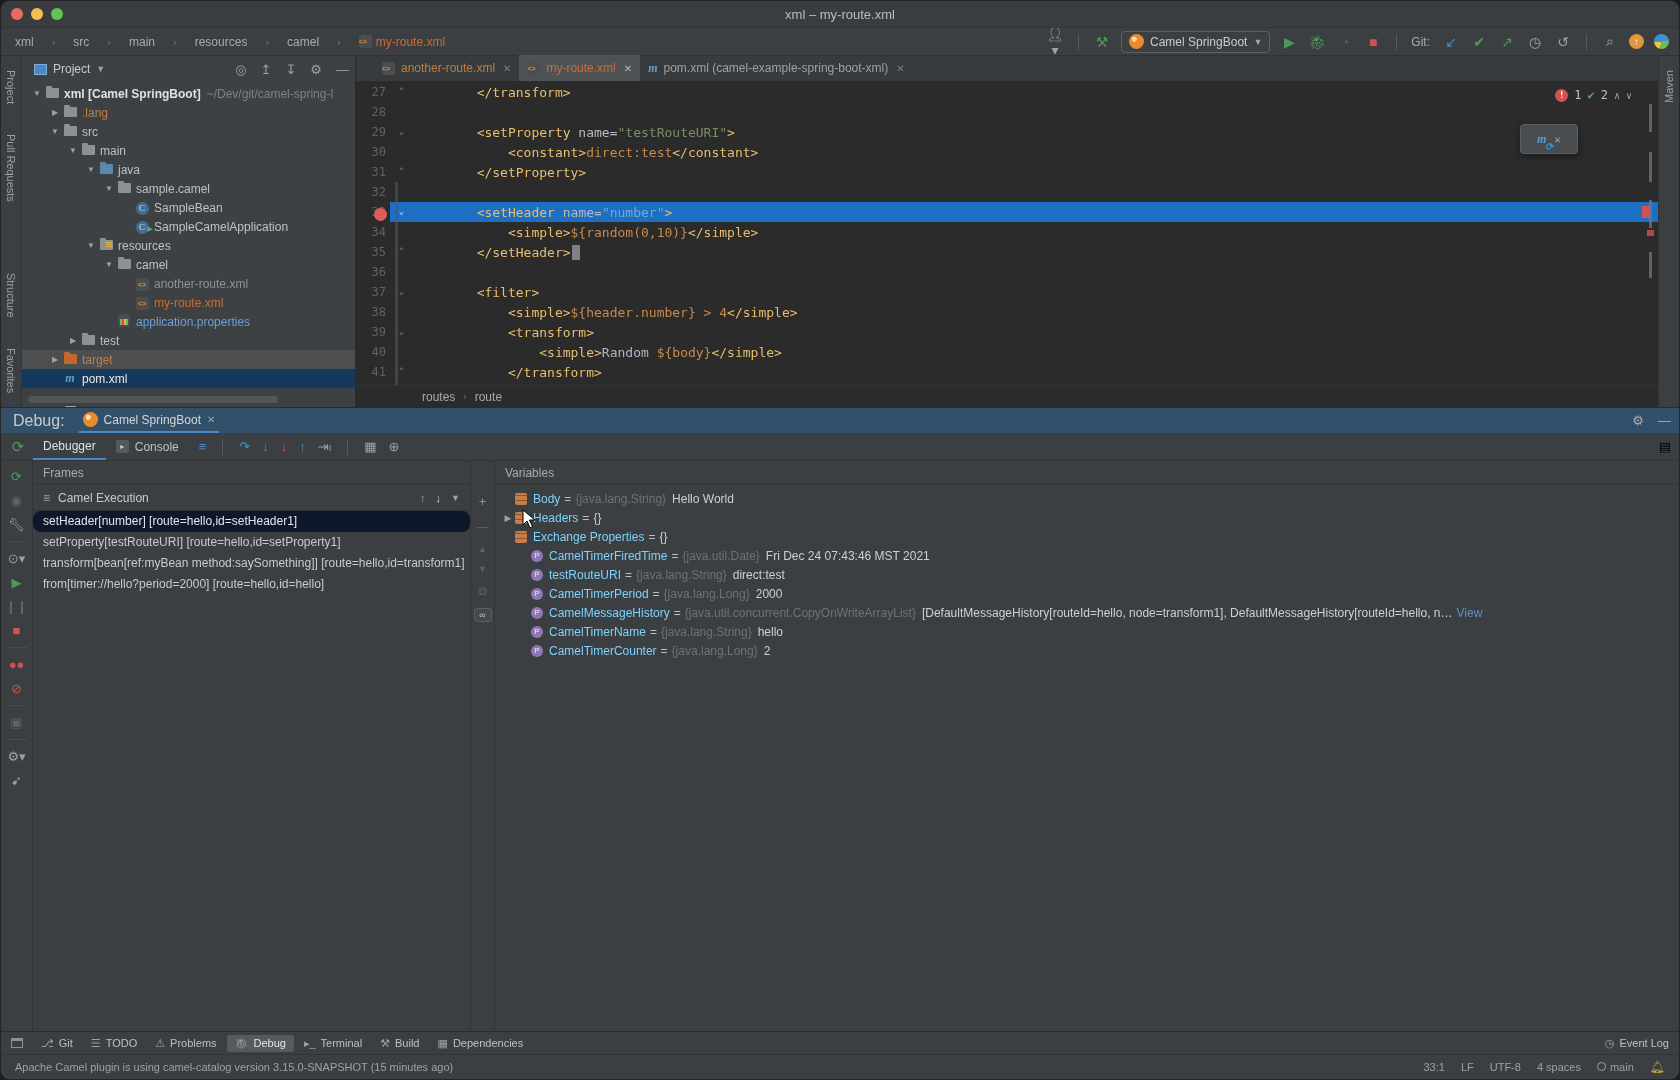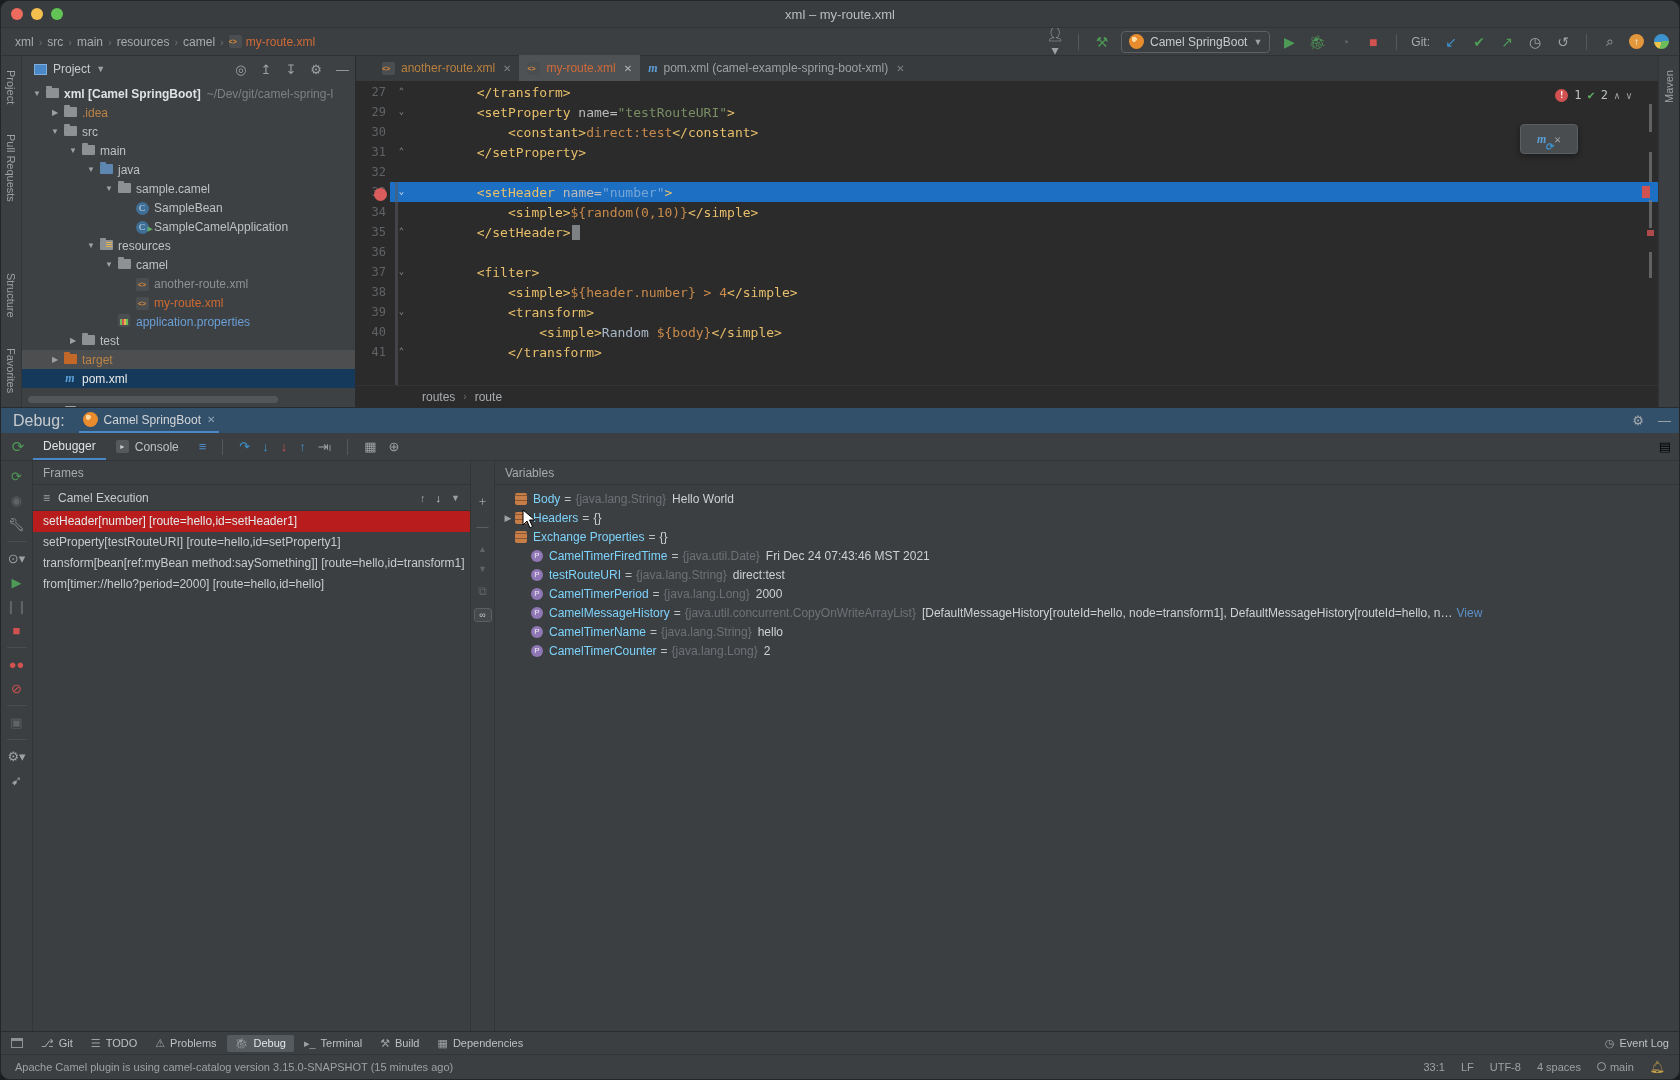--- a/index.html
+++ b/index.html
@@ -8,21 +8,21 @@
 
   
   .titlebar { height:27px; background:#3a3d3f; display:flex; align-items:center; position:relative; flex:0 0 auto; border-bottom:1px solid #323537;}
   .lights { display:flex; gap:8px; margin-left:10px; }
   .light { width:12px; height:12px; border-radius:50%; }
   .l-red{background:#ec6a5e}.l-yel{background:#f4bf4f}.l-grn{background:#61c454}
   .title { position:absolute; left:0; right:0; text-align:center; color:#b9bdc0; font-size:13px; pointer-events:none; }
 
   
   .topbar { height:27px; background:#3c3f41; display:flex; align-items:center; padding:0 10px 0 14px; flex:0 0 auto; }
-  .crumbs { display:flex; align-items:center; gap:1px; font-size:12px; color:#a7abae; }
+  .crumbs { display:flex; align-items:center; gap:14px; font-size:12px; color:#a7abae; }
   .crumbs .sep { color:#6e7275; margin:0 4px; font-size:11px;}
   .crumb-file { color:#d06a38; display:flex; align-items:center; gap:4px;}
   .spacer { flex:1; }
   .tb-icons { display:flex; align-items:center; gap:10px; }
   .tbi { font-size:14px; color:#9da1a4; width:18px; text-align:center; }
   .tbi.green{color:#4d9b57}.tbi.blue{color:#3d93ce}.tbi.red{color:#d25252}.tbi.dim{color:#5f6365}
   .runbox { display:flex; align-items:center; gap:6px; background:#3c3f41; border:1px solid #5e6164; border-radius:4px; height:22px; padding:0 7px; color:#c8cbce; font-size:12px; }
   .camel-ic { width:15px; height:15px; border-radius:50%; background:radial-gradient(circle at 35% 35%, #ffd9a0 0 18%, #e88c2e 19% 70%, #c96a1d 100%); position:relative;}
   .sep-v { width:1px; height:16px; background:#55595b; margin:0 4px;}
   .gitlbl { color:#a7abae; font-size:12px; margin-right:2px;}
@@ -121,21 +121,21 @@
   .dstrip { width:32px; border-right:1px solid #323537; display:flex; flex-direction:column; align-items:center; gap:9px; padding-top:8px; font-size:13px; color:#9da1a4; flex:0 0 auto;}
   .dstrip .grn{color:#4d9b57}.dstrip .red{color:#d25252}.dstrip .dim{color:#606365}
   .dstrip .dsep { width:20px; height:1px; background:#4a4d4f;}
   .frames { width:438px; display:flex; flex-direction:column; border-right:1px solid #323537; flex:0 0 auto; min-width:0;}
   .ph-title { height:24px; display:flex; align-items:center; padding:0 10px; color:#a7abae; font-size:12px; border-bottom:1px solid #323537; flex:0 0 auto;}
   .threadrow { height:26px; display:flex; align-items:center; gap:8px; padding:0 10px; color:#c8cbce; font-size:12px; border-bottom:1px solid #323537;}
   .threadrow .arrows { margin-left:auto; display:flex; gap:10px; color:#9da1a4; font-size:11px; align-items:center;}
   .threadrow .arrows .lit{ color:#d3d6d8; }
   .framelist { flex:1; font-size:12px; color:#c8cbce; }
   .frow { height:21px; line-height:21px; padding:0 10px; white-space:nowrap; overflow:hidden;}
-  .frow.sel { background:#b91c1c; color:#e4e7e9;}
+  .frow.sel { background:#0f172a; color:#e4e7e9;border-radius:8px;}
   .varstrip { width:24px; border-right:1px solid #323537; display:flex; flex-direction:column; align-items:center; gap:10px; padding-top:32px; color:#9da1a4; font-size:12px; flex:0 0 auto;}
   .varstrip .dim{color:#606365;}
   .watchbox { width:18px; height:14px; border:1px solid #5b5f61; border-radius:3px; background:#46494b; color:#c8cbce; font-size:9px; line-height:12px; text-align:center;}
   .vars { flex:1; display:flex; flex-direction:column; min-width:0;}
   .varlist { flex:1; font-size:12px; padding-top:4px; position:relative; overflow:hidden;}
   .vrow { height:19px; display:flex; align-items:center; white-space:nowrap; overflow:hidden;}
   .vrow .vchev { width:14px; text-align:center; color:#9da1a4; font-size:9px; flex:0 0 auto;}
   .list-ic { display:inline-block; width:12px; height:12px; border-radius:2px; background:repeating-linear-gradient(#c77d48 0 2px, #8a5730 2px 3px, #c77d48 3px 5px); margin-right:6px; flex:0 0 auto;}
   .p-ic { display:inline-block; width:12px; height:12px; border-radius:50%; background:#8f76b4; color:#f0ecf6; font-size:8px; line-height:12px; text-align:center; margin-right:6px; flex:0 0 auto;}
   .vname { color:#7dd3fc; }
@@ -245,21 +245,21 @@
       <div class="tree" id="ptree">
           <div class="trow" style="padding-left: 8px;">
             <span class="chev" style="font-size: 8px;">▼</span>
             <span class="ti"><span class="fold"></span></span>
             <span class="t-root"><b>xml [Camel SpringBoot]</b></span>
             <span class="t-path">~/Dev/git/camel-spring-l</span>
           </div>
           <div class="trow" style="padding-left: 26px;">
             <span class="chev" style="font-size: 8px;">▶</span>
             <span class="ti"><span class="fold"></span></span>
-            <span class="t-orange">.idea</span>
+            <span class="t-orange">.lang</span>
           </div>
           <div class="trow" style="padding-left: 26px;">
             <span class="chev" style="font-size: 8px;">▼</span>
             <span class="ti"><span class="fold"></span></span>
             <span>src</span>
           </div>
           <div class="trow" style="padding-left: 44px;">
             <span class="chev" style="font-size: 8px;">▼</span>
             <span class="ti"><span class="fold"></span></span>
             <span>main</span>
@@ -352,20 +352,25 @@
           </div>
         </div>
       <div class="codewrap">
         <div id="codelines">
             <div class="cline">
               <span class="lnum">27</span>
               <span class="gut">
                 <span class="foldmark">⌃</span>
               </span>
               <span class="codetext"><span>        </span><span class="sg-tag">&lt;/transform&gt;</span></span>
+            </div>
+            <div class="cline">
+              <span class="lnum">28</span>
+              <span class="gut"></span>
+              <span class="codetext"><span></span></span>
             </div>
             <div class="cline">
               <span class="lnum">29</span>
               <span class="gut">
                 <span class="foldmark">⌄</span>
               </span>
               <span class="codetext"><span>        </span><span class="sg-tag">&lt;setProperty</span><span class="sg-attr"> name=</span><span class="sg-str">"testRouteURI"</span><span class="sg-tag">&gt;</span></span>
             </div>
             <div class="cline">
               <span class="lnum">30</span>

